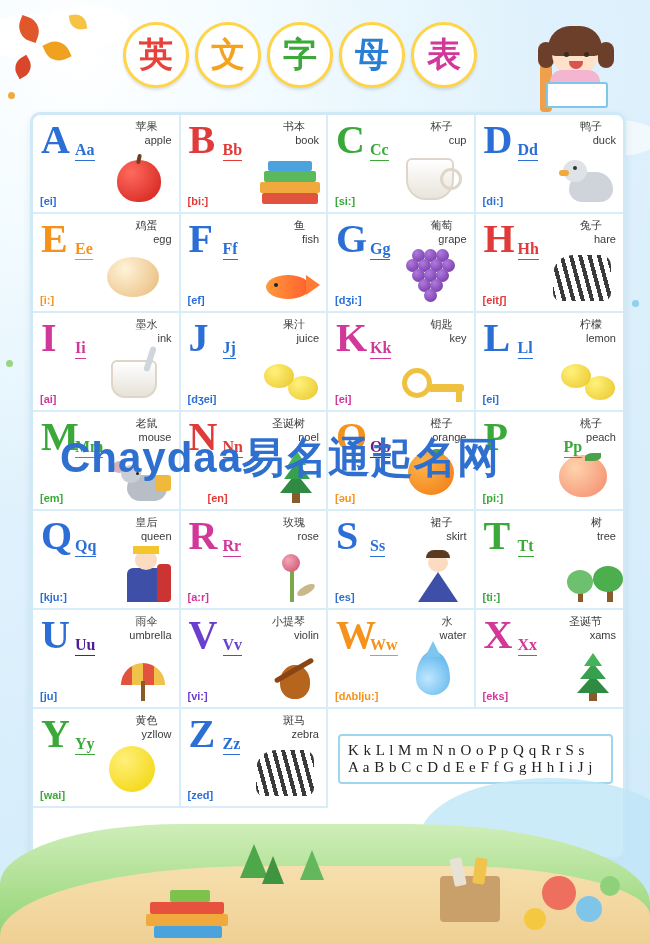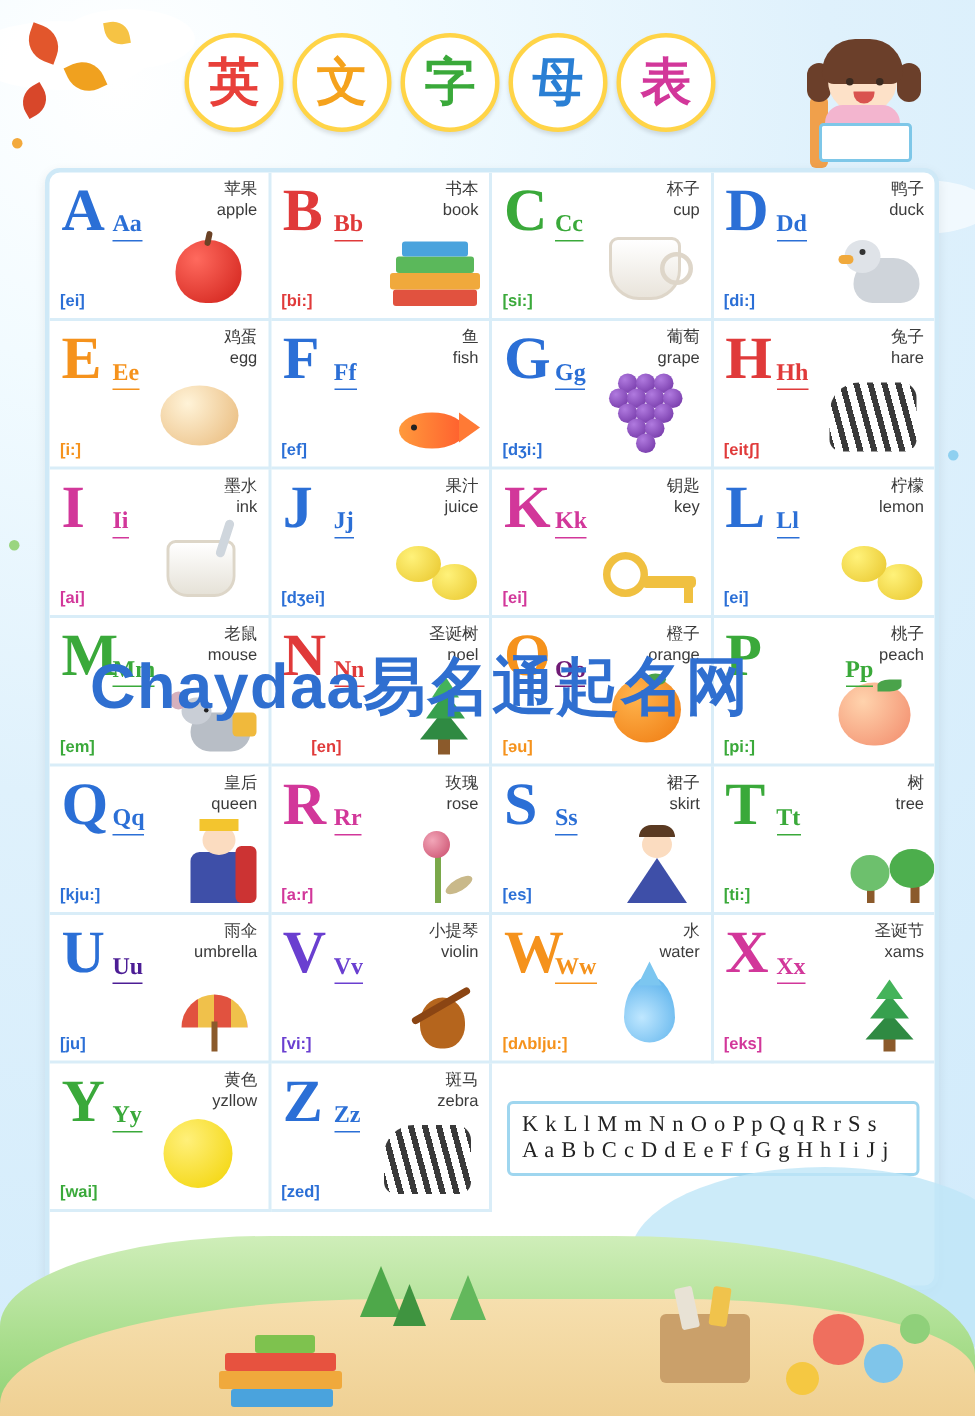--- a/index.html
+++ b/index.html
@@ -84,21 +84,21 @@
   }
   .cell:nth-child(4n){border-right:none;}
   .big{
     position:absolute;left:8px;top:4px;font-size:40px;font-weight:bold;line-height:42px;
     font-family:"Liberation Serif", serif;
   }
   .pair{
     position:absolute;left:42px;top:26px;font-size:16px;font-weight:bold;
     font-family:"Liberation Serif", serif;border-bottom:1.5px solid currentColor;padding-bottom:1px;
   }
-  .zh{position:absolute;right:7px;top:5px;font-size:11px;color:#3b3b3b;text-align:right;line-height:13px;}
+  .zh{position:absolute;right:21px;top:5px;font-size:11px;color:#3b3b3b;text-align:right;line-height:13px;}
   .en{position:absolute;right:7px;top:19px;font-size:11px;color:#3b3b3b;text-align:right;line-height:13px;}
   .ipa{position:absolute;left:7px;bottom:5px;font-size:11px;font-weight:bold;}
   .art{position:absolute;right:6px;bottom:4px;width:62px;height:58px;}
 
   
   .recap{
     grid-column:span 2;height:99px;box-sizing:border-box;
     border-bottom:none;border-right:none;
     padding:8px 10px;display:flex;flex-direction:column;justify-content:center;gap:4px;
   }

